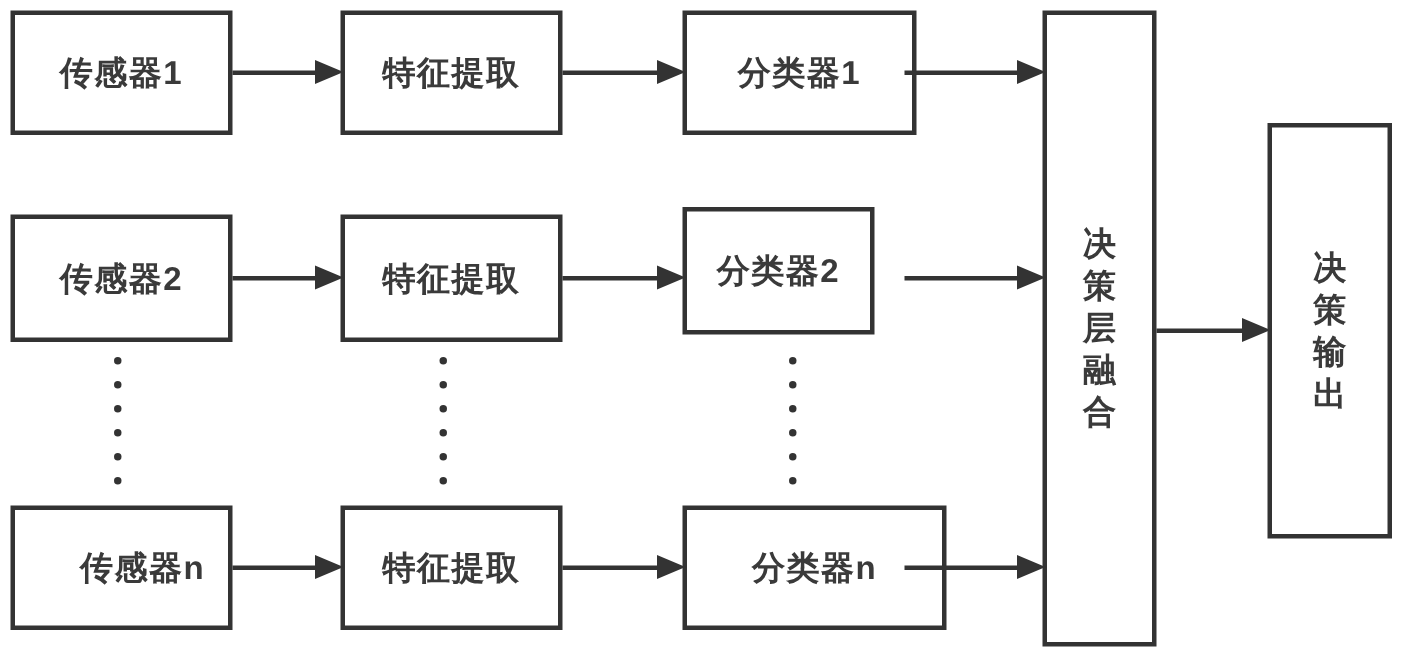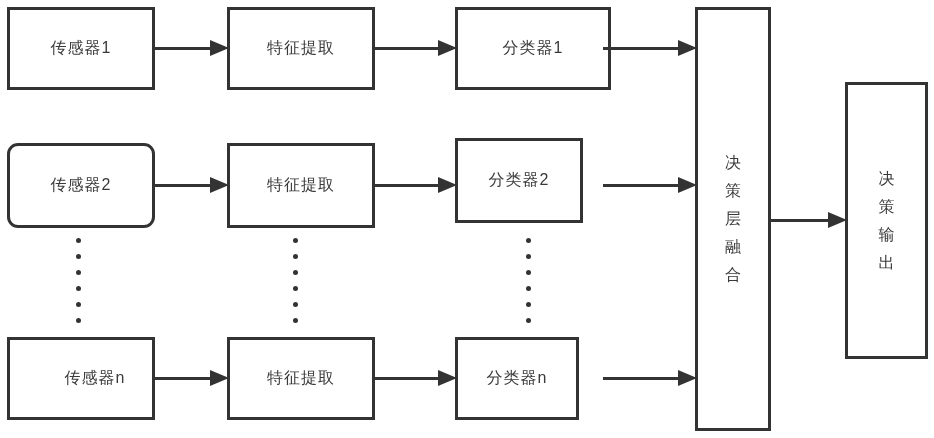--- a/index.html
+++ b/index.html
@@ -21,22 +21,22 @@
   }
   .box {
     position: absolute;
     background: var(--bg);
     border: 3px solid var(--line);
     display: flex;
     align-items: center;
     justify-content: center;
   }
   .label {
-    font-size: 16px;
-    font-weight: 400;
+    font-size: 22px;
+    font-weight: 700;
     color: var(--text);
     letter-spacing: 1px;
     white-space: nowrap;
   }
   
   .vbox .label {
     width: 1.05em;
     line-height: 28px;
     white-space: normal;
     word-break: break-all;
@@ -71,26 +71,26 @@
     border-radius: 50%;
     background: var(--line);
     margin-bottom: 11px;
   }
   .dot:last-child { margin-bottom: 0; }
 
   
   #n-sensor1     { left: 7px;   top: 7px;   width: 148px; height: 83px; }
   #n-feature1    { left: 227px; top: 7px;   width: 148px; height: 83px; }
   #n-classifier1 { left: 455px; top: 7px;   width: 156px; height: 83px; }
-  #n-sensor2     { left: 7px;   top: 143px; width: 148px; height: 85px; border-radius: 11px; }
+  #n-sensor2     { left: 7px;   top: 143px; width: 148px; height: 85px; }
   #n-feature2    { left: 227px; top: 143px; width: 148px; height: 85px; }
   #n-classifier2 { left: 455px; top: 138px; width: 128px; height: 85px; }
   #n-sensorN     { left: 7px;   top: 337px; width: 148px; height: 83px; padding-left: 28px; }
   #n-featureN    { left: 227px; top: 337px; width: 148px; height: 83px; }
-  #n-classifierN { left: 455px; top: 337px; width: 124px; height: 83px; }
+  #n-classifierN { left: 455px; top: 337px; width: 176px; height: 83px; }
   #n-fusion      { left: 695px; top: 7px;   width: 76px;  height: 424px; }
   #n-output      { left: 845px; top: 82px;  width: 83px;  height: 277px; justify-content: center; }
 
   #a-r1-1 { left: 155px; top: 40px;  width: 74px; }
   #a-r1-2 { left: 375px; top: 40px;  width: 82px; }
   #a-r1-3 { left: 603px; top: 40px;  width: 94px; }
   #a-r2-1 { left: 155px; top: 177px; width: 74px; }
   #a-r2-2 { left: 375px; top: 177px; width: 82px; }
   #a-r2-3 { left: 603px; top: 177px; width: 94px; }
   #a-r3-1 { left: 155px; top: 370px; width: 74px; }

